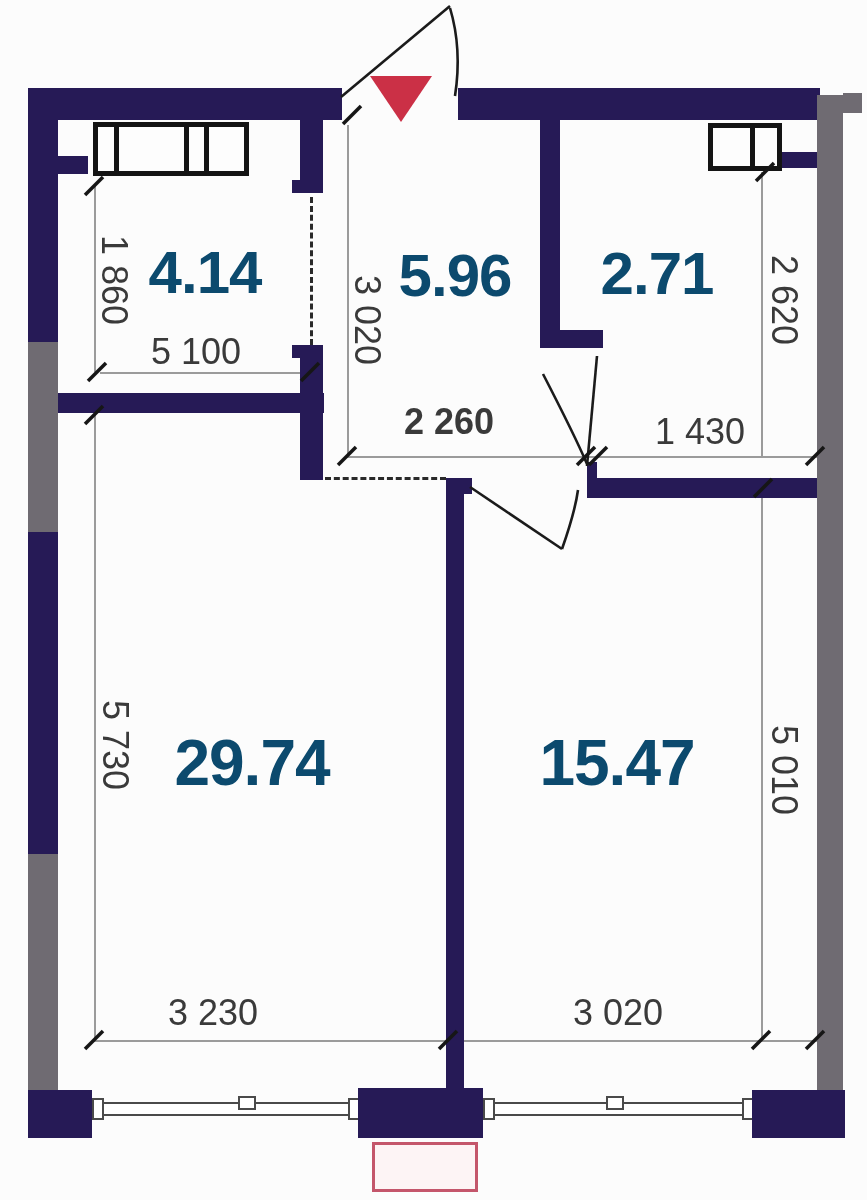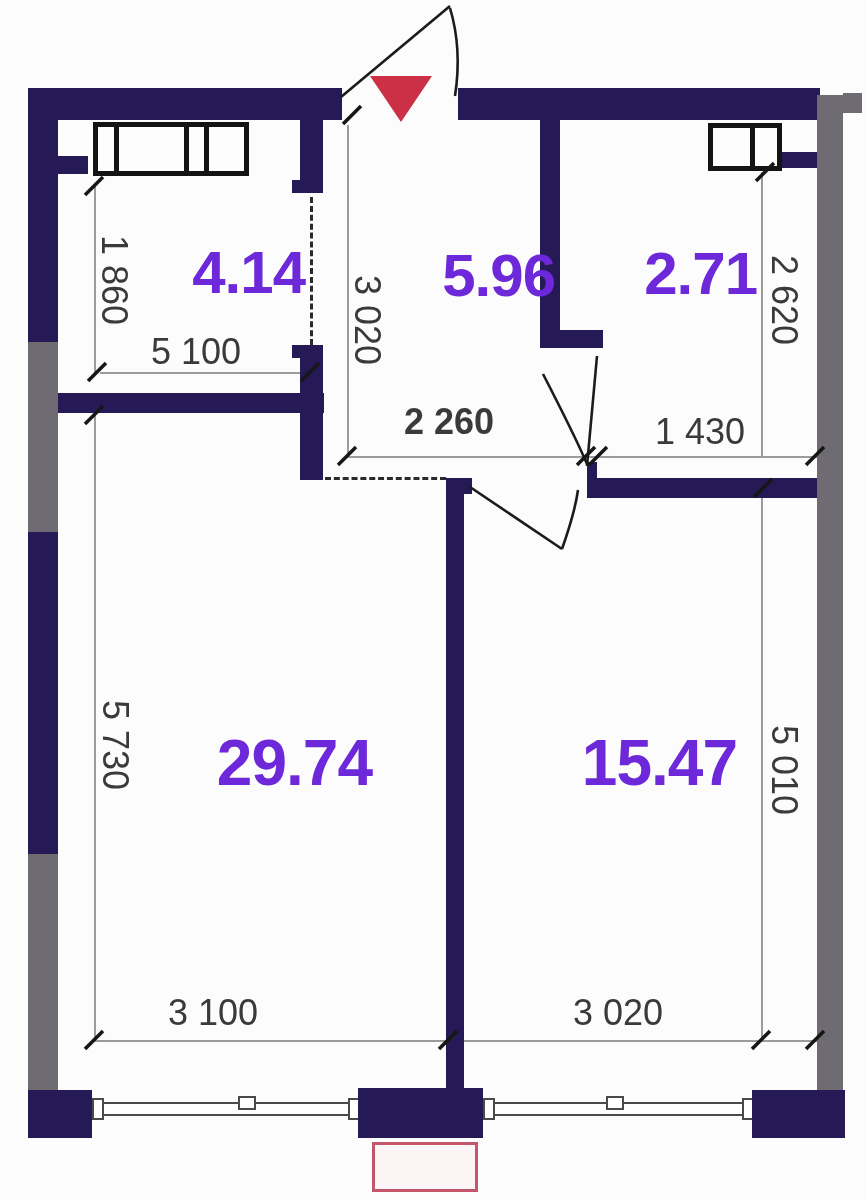--- a/index.html
+++ b/index.html
@@ -18,21 +18,21 @@
   .dash-h{position:absolute;border-top:3px dashed #2a2a2a;z-index:3;}
   
   .dim-line{position:absolute;background:var(--dimension-line,#9b9b9b);z-index:1;}
   
   .window{position:absolute;height:10px;background:#ffffff;border-top:2px solid #4a4a4a;border-bottom:2px solid #4a4a4a;z-index:2;}
   .wcap{position:absolute;background:#ffffff;border:2px solid #4a4a4a;z-index:2;}
   
   .furn{position:absolute;background:#fdfdfd;border:5px solid #141414;z-index:4;}
   .furn-bar{position:absolute;background:#141414;z-index:5;}
   
-  .room-label{position:absolute;color:#6d28d9;font-weight:700;text-align:right;z-index:6;letter-spacing:-1px;}
+  .room-label{position:absolute;color:#0c4a6e;font-weight:700;text-align:center;z-index:6;letter-spacing:-1px;}
   .room-label.small{font-size:60px;line-height:60px;}
   .room-label.big{font-size:64px;line-height:64px;}
   .dim-label{position:absolute;color:var(--text,#3a3a3a);font-size:36px;line-height:40px;width:200px;height:40px;text-align:center;z-index:6;}
   .dim-label.rot{transform:rotate(90deg);}
   
   .entrance-tri{position:absolute;width:0;height:0;
     border-left:31px solid transparent;border-right:31px solid transparent;
     border-top:46px solid var(--entrance-marker,#cb3046);z-index:6;}
   
   .accent-box{position:absolute;border:3px solid var(--accent-box-border,#c4566b);
@@ -113,21 +113,21 @@
   <div class="room-label big" style="left:132px;top:731px;width:240px;">29.74</div>
   <div class="room-label big" style="left:497px;top:731px;width:240px;">15.47</div>
 
   <div class="dim-label rot" style="left:14px;top:260px;">1 860</div>
   <div class="dim-label" style="left:96px;top:332px;">5 100</div>
   <div class="dim-label rot" style="left:267px;top:300px;">3 020</div>
   <div class="dim-label" style="left:349px;top:402px;font-weight:bold;">2 260</div>
   <div class="dim-label" style="left:600px;top:412px;">1 430</div>
   <div class="dim-label rot" style="left:684px;top:280px;">2 620</div>
   <div class="dim-label rot" style="left:15px;top:725px;">5 730</div>
-  <div class="dim-label" style="left:113px;top:993px;">3 100</div>
+  <div class="dim-label" style="left:113px;top:993px;">3 230</div>
   <div class="dim-label rot" style="left:684px;top:750px;">5 010</div>
   <div class="dim-label" style="left:518px;top:993px;">3 020</div>
 
   <svg class="overlay" width="867" height="1200" viewBox="0 0 867 1200">
 
     <path class="door" d="M341,97 L450,6"></path>
     <path class="door" d="M450,8 C459,38 459,70 455,96"></path>
 
     <path class="door" d="M597,356 L587,466"></path>
     <path class="door" d="M543,374 Q575,436 587,464"></path>

